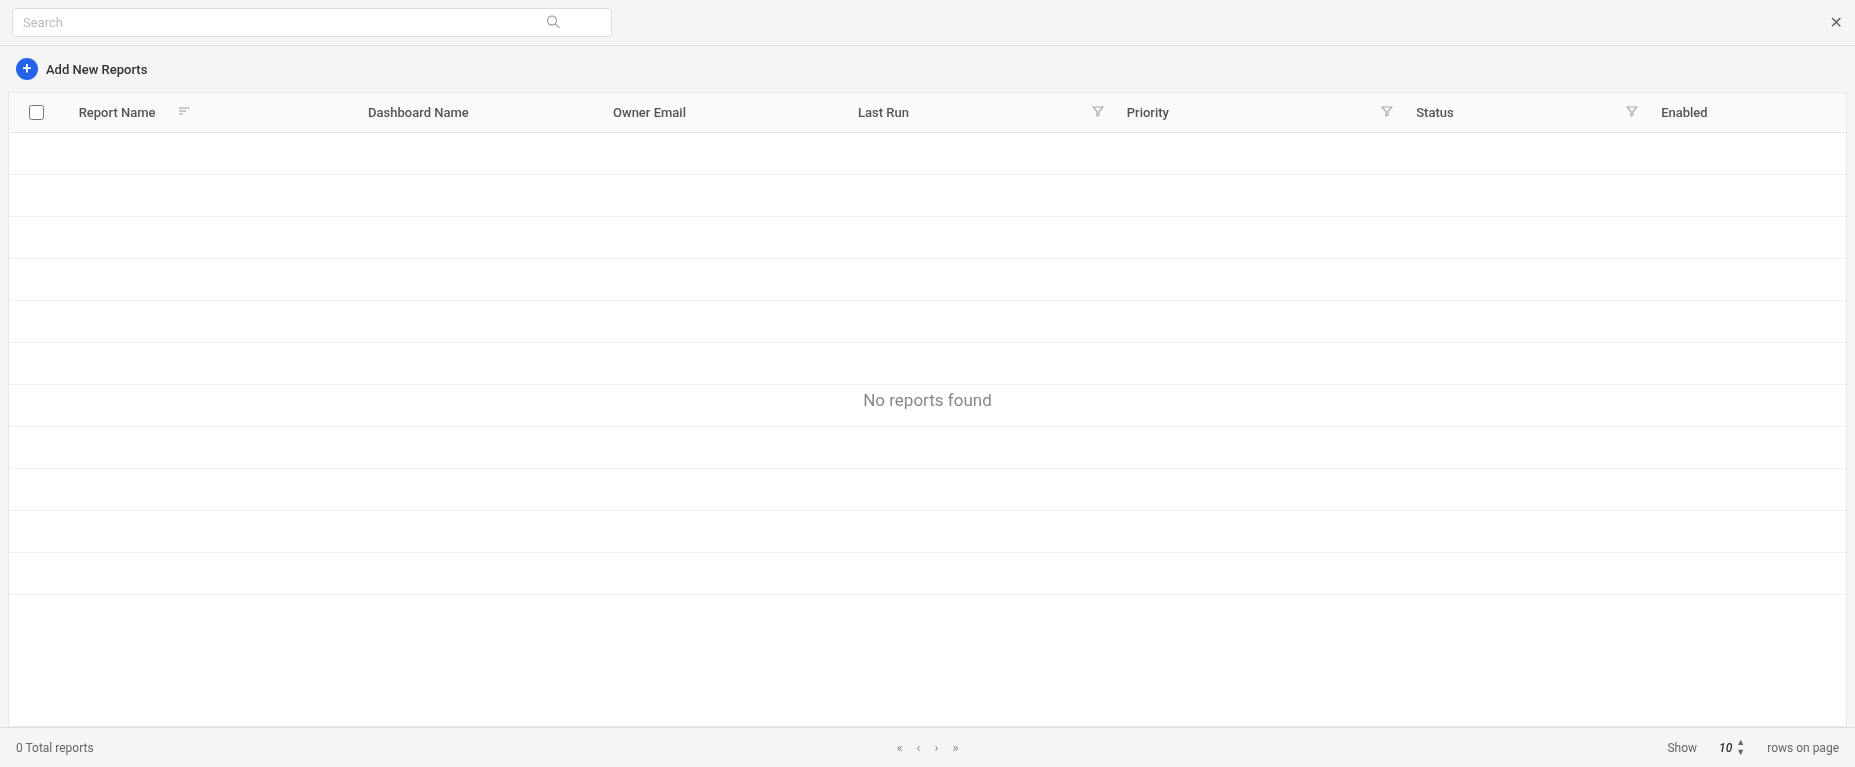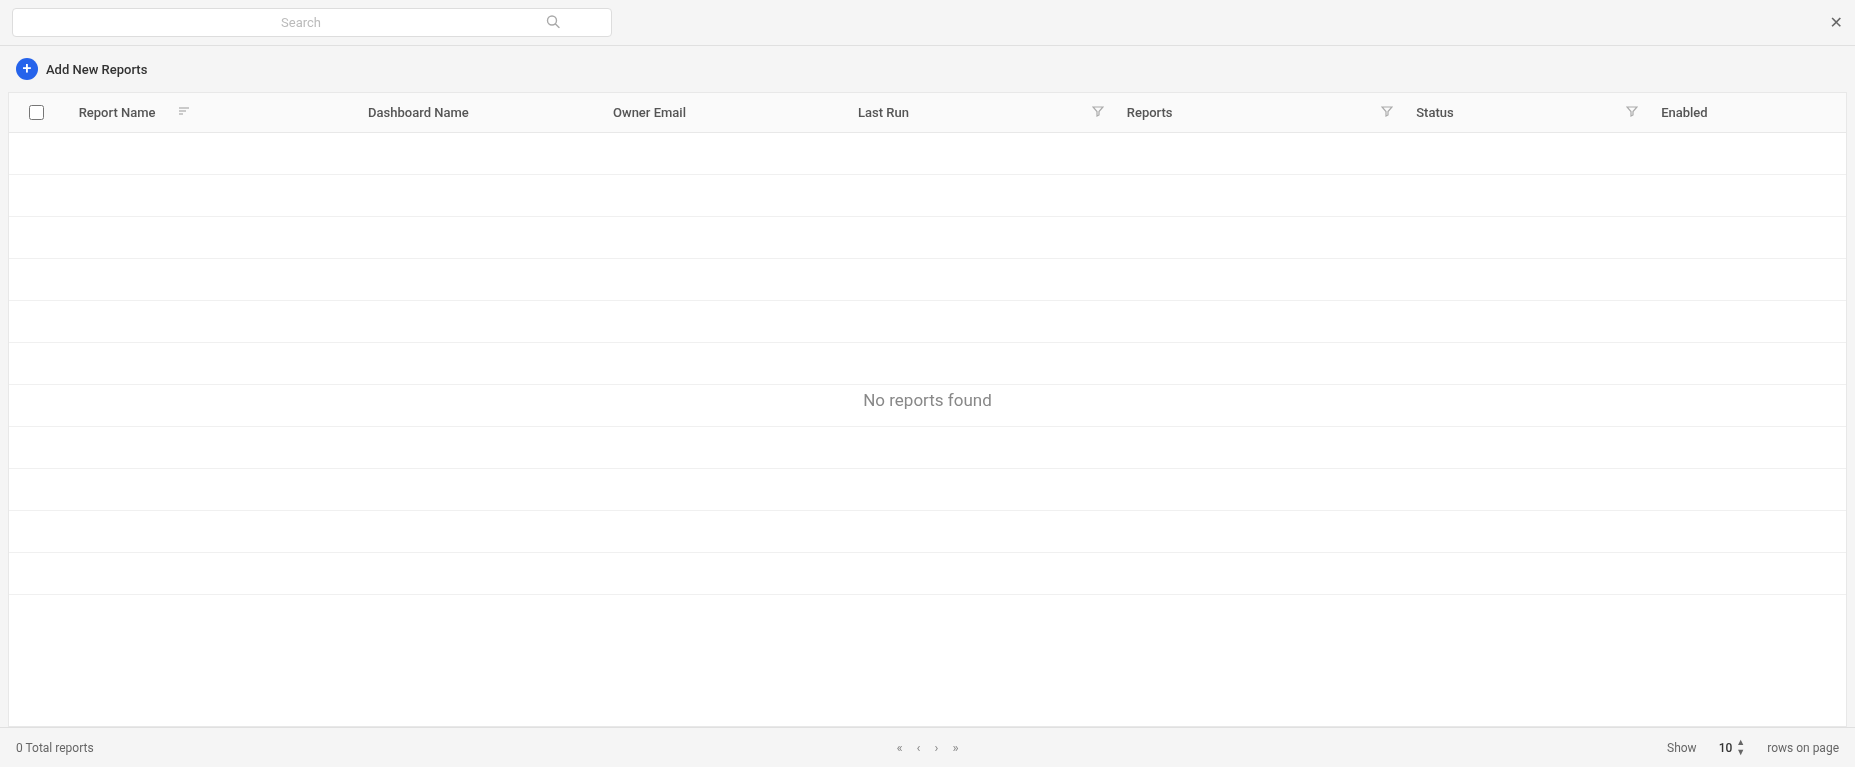--- a/index.html
+++ b/index.html
@@ -37,21 +37,20 @@
 
     .search-input {
       width: 600px;
       padding: 6px 32px 6px 10px;
       border: 1px solid #ddd;
       border-radius: 4px;
       background: #fff;
       font-size: 13px;
       color: #999;
       outline: none;
-      text-align: center;
     }
 
     .search-input::placeholder {
       color: #bbb;
     }
 
     .search-icon-wrap {
       position: absolute;
       left: 546px;
       top: 50%;
@@ -263,20 +262,21 @@
       align-items: center;
       gap: 22px;
       font-size: 12px;
       color: #666;
     }
 
     .rows-select-wrap {
       display: flex;
       align-items: center;
       gap: 4px;
+      font-style: italic;
     }
 
     .rows-value {
       font-weight: 500;
       color: #333;
     }
 
     .rows-up-down {
       display: flex;
       flex-direction: column;
@@ -350,21 +350,21 @@
           <th class="th-last-run">
             <span>Last Run</span>
           </th>
           <th class="th-priority">
             <div class="th-inner">
               <span class="filter-icon">
                 <svg width="12" height="12" viewBox="0 0 12 12" fill="none">
                   <path d="M1 2h10L7 6.5V10L5 11V6.5L1 2z" stroke="#aaa" stroke-width="1.2" fill="none"></path>
                 </svg>
               </span>
-              <span>Reports</span>
+              <span>Priority</span>
             </div>
           </th>
           <th class="th-status">
             <div class="th-inner">
               <span class="filter-icon">
                 <svg width="12" height="12" viewBox="0 0 12 12" fill="none">
                   <path d="M1 2h10L7 6.5V10L5 11V6.5L1 2z" stroke="#aaa" stroke-width="1.2" fill="none"></path>
                 </svg>
               </span>
               <span>Status</span>

